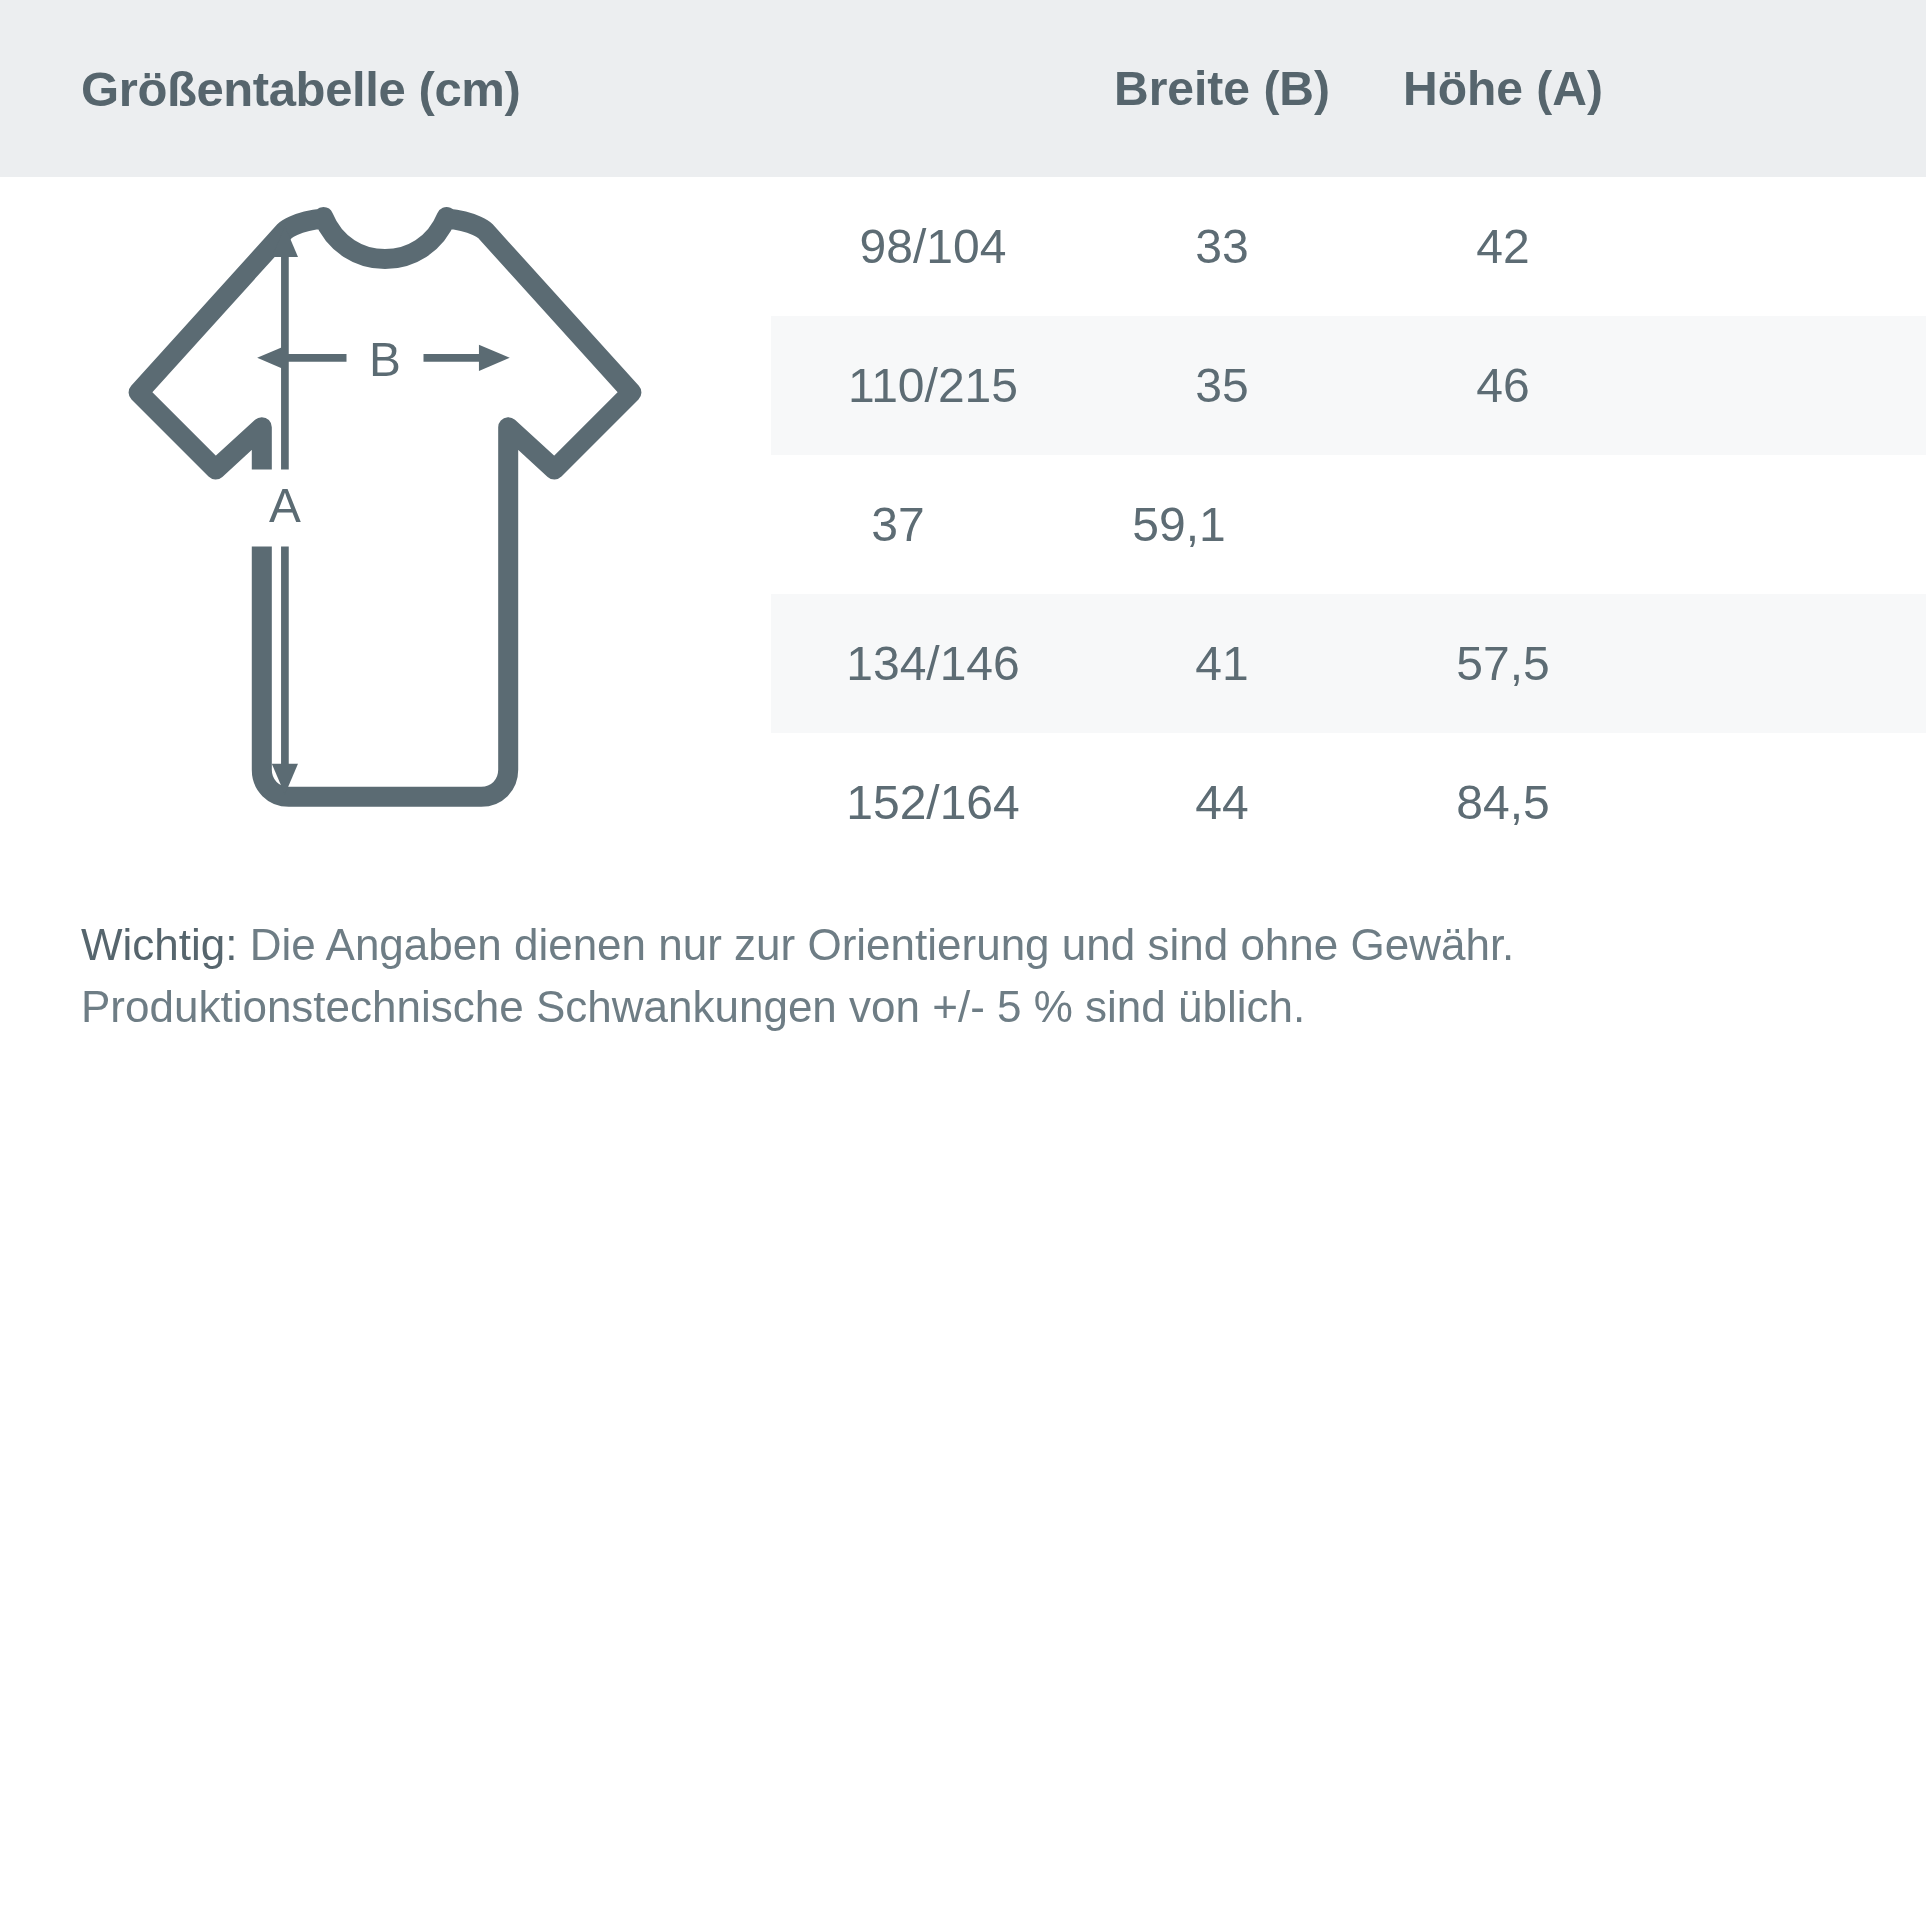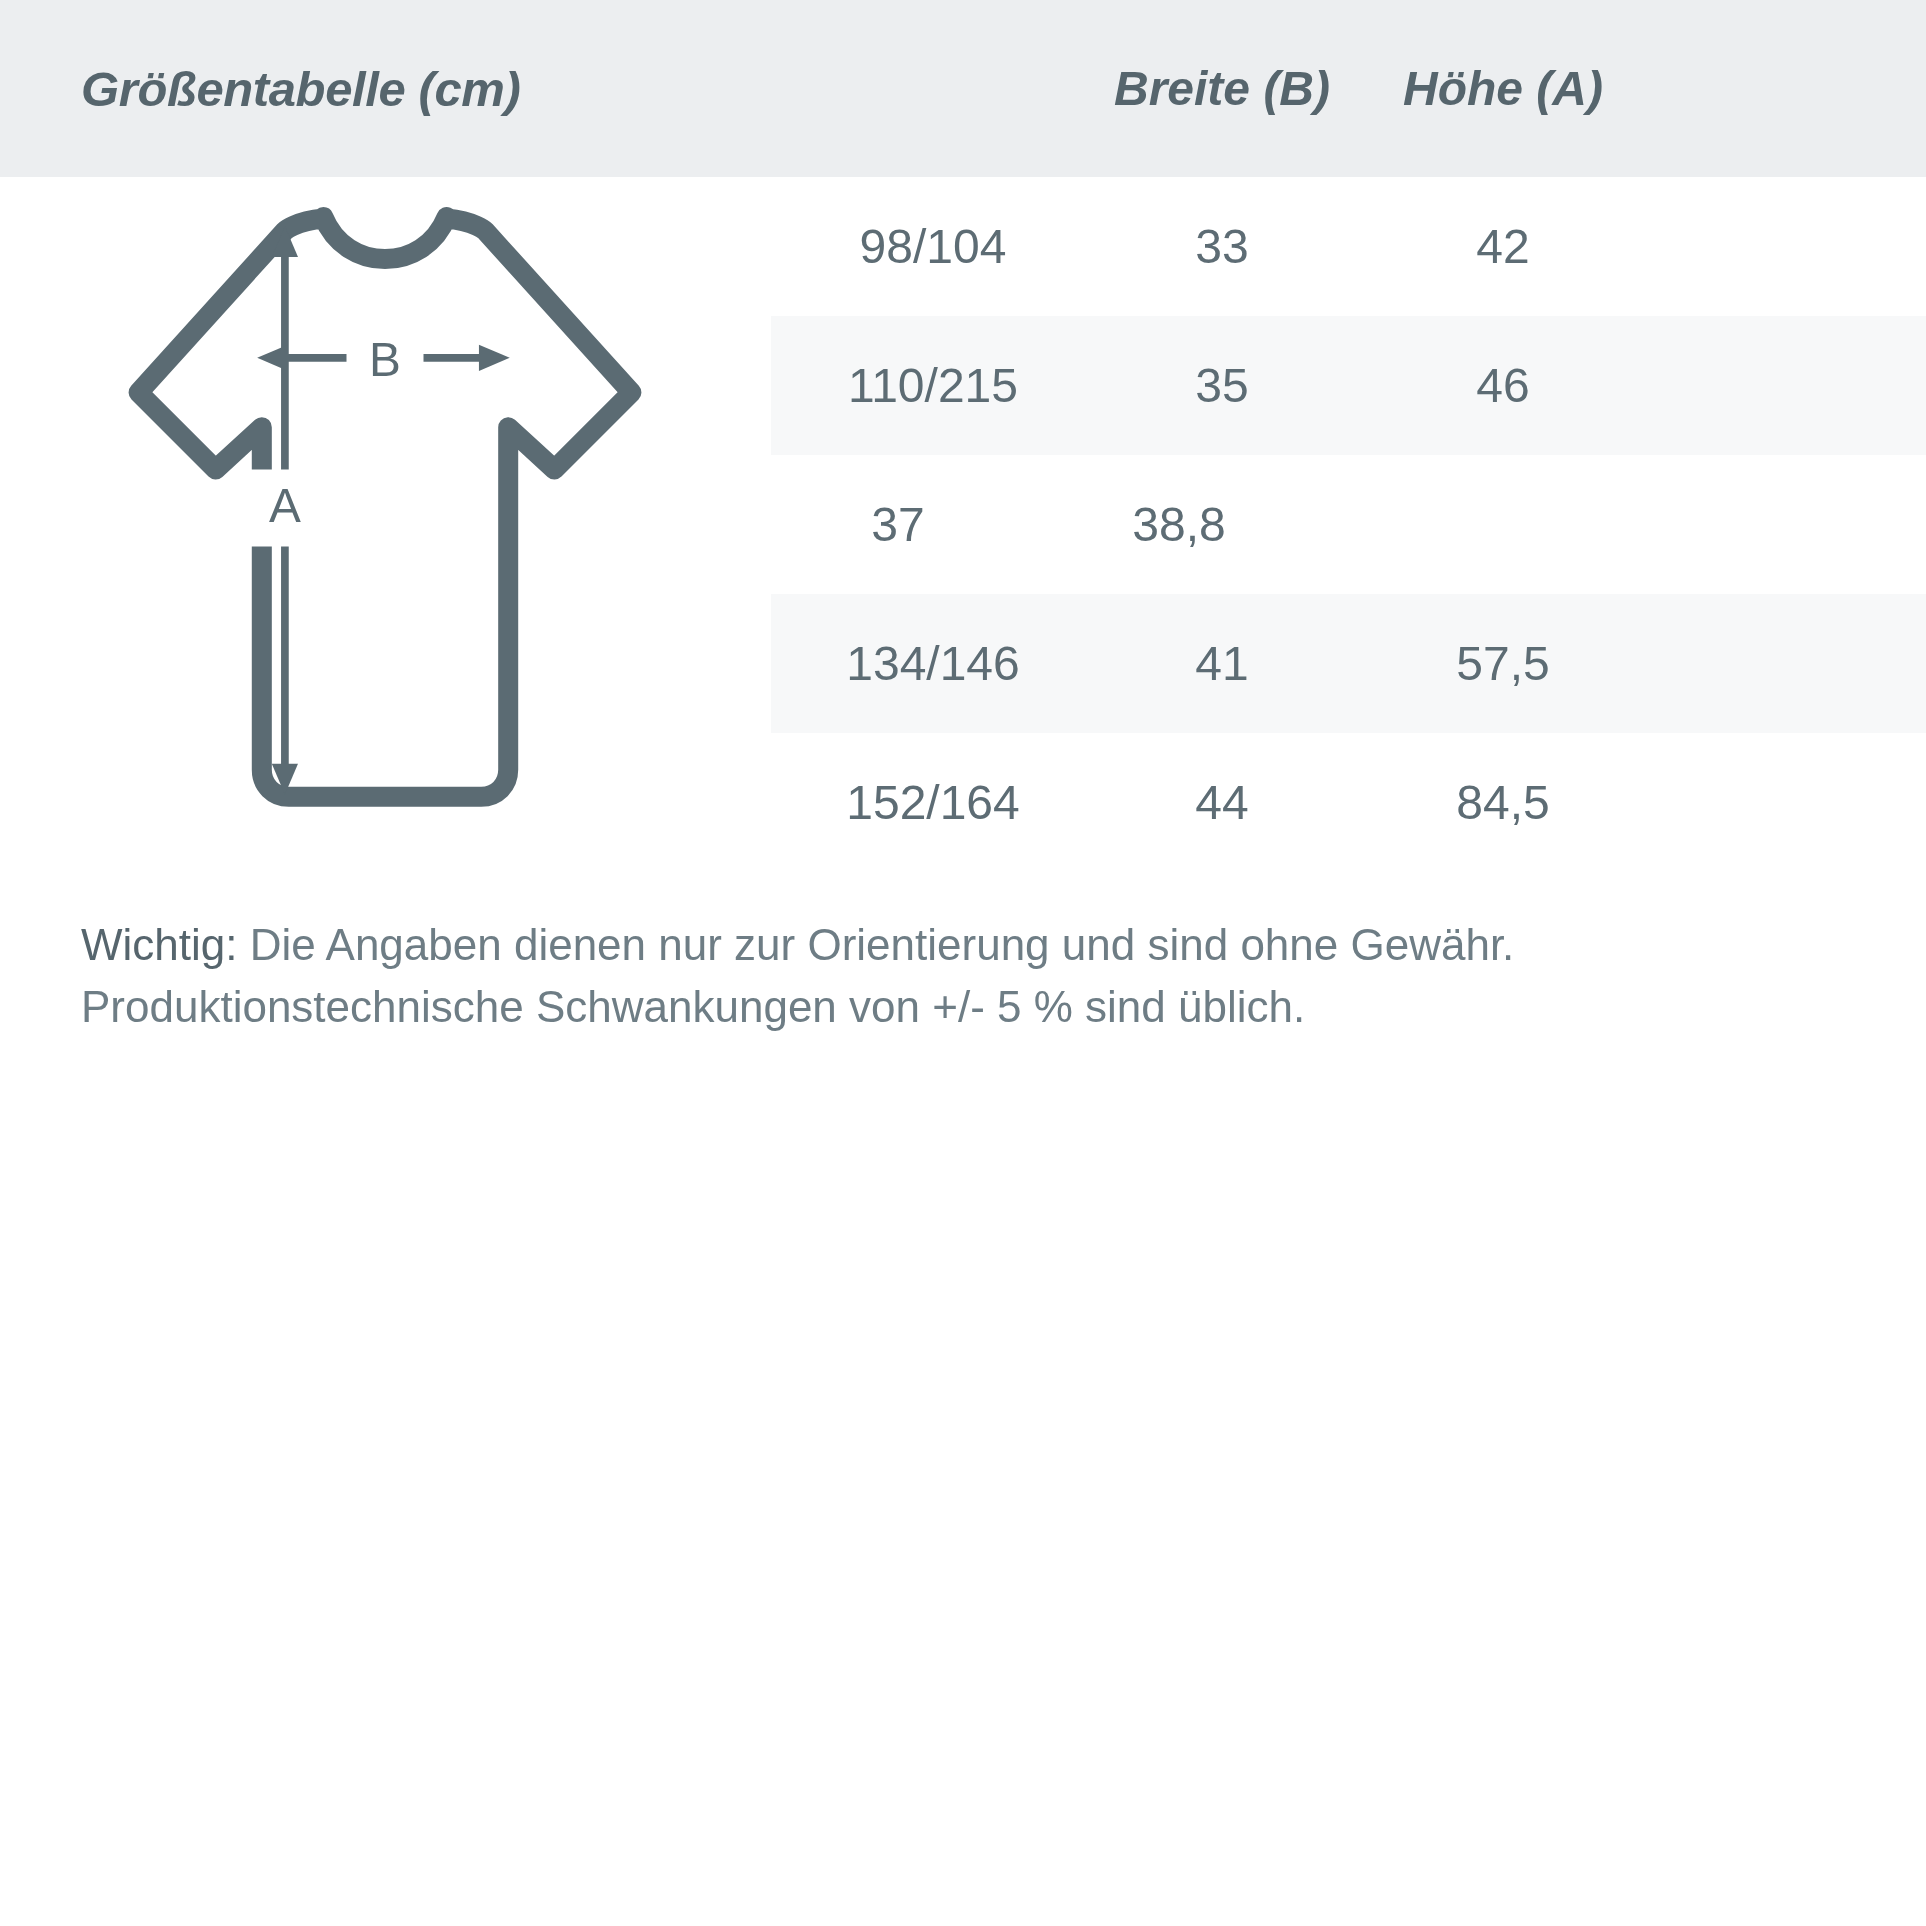--- a/index.html
+++ b/index.html
@@ -23,21 +23,20 @@
   }
 
   
   .chart-header {
     display: flex;
     align-items: center;
     background: #eceef0;
     height: 177px;
     padding: 0 0 0 0;
     box-sizing: border-box;
-    font-style: italic;
   }
   .chart-header .title {
     flex: 0 0 771px;
     padding-left: 81px;
     box-sizing: border-box;
     font-size: 49px;
     font-weight: bold;
     color: #56656d;
     letter-spacing: -0.4px;
   }
@@ -167,21 +166,21 @@
 
       <div class="srow alt">
         <div class="cell size">110/215</div>
         <div class="cell bval">35</div>
         <div class="cell aval">46</div>
         <div class="cell tail"></div>
       </div>
 
       <div class="srow">
         <div class="cell bval">37</div>
-        <div class="cell aval">38,8</div>
+        <div class="cell aval">59,1</div>
         <div class="cell tail"></div>
       </div>
 
       <div class="srow alt">
         <div class="cell size">134/146</div>
         <div class="cell bval">41</div>
         <div class="cell aval">57,5</div>
         <div class="cell tail"></div>
       </div>
 

